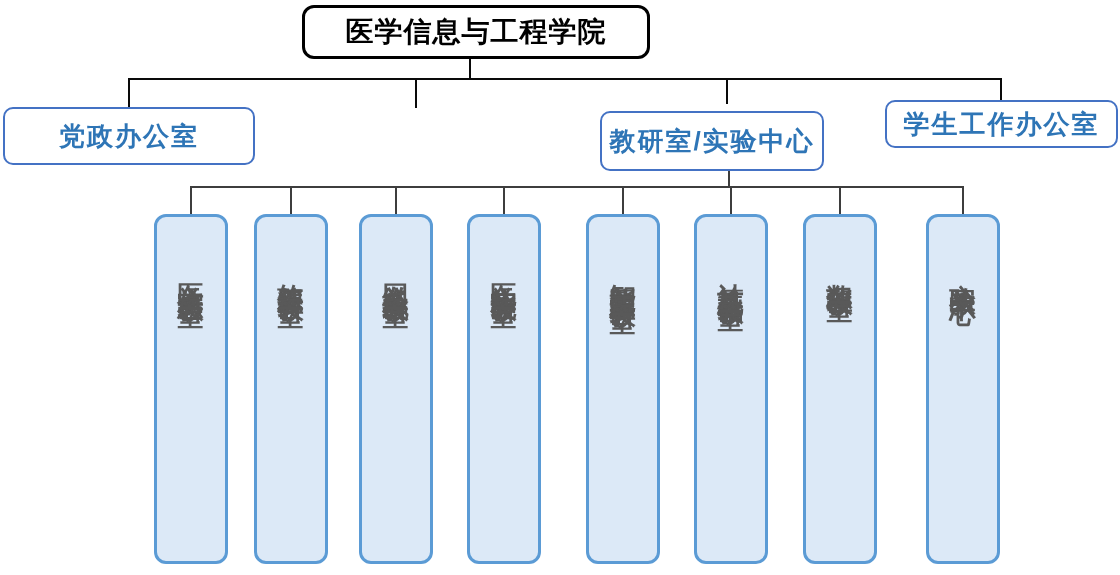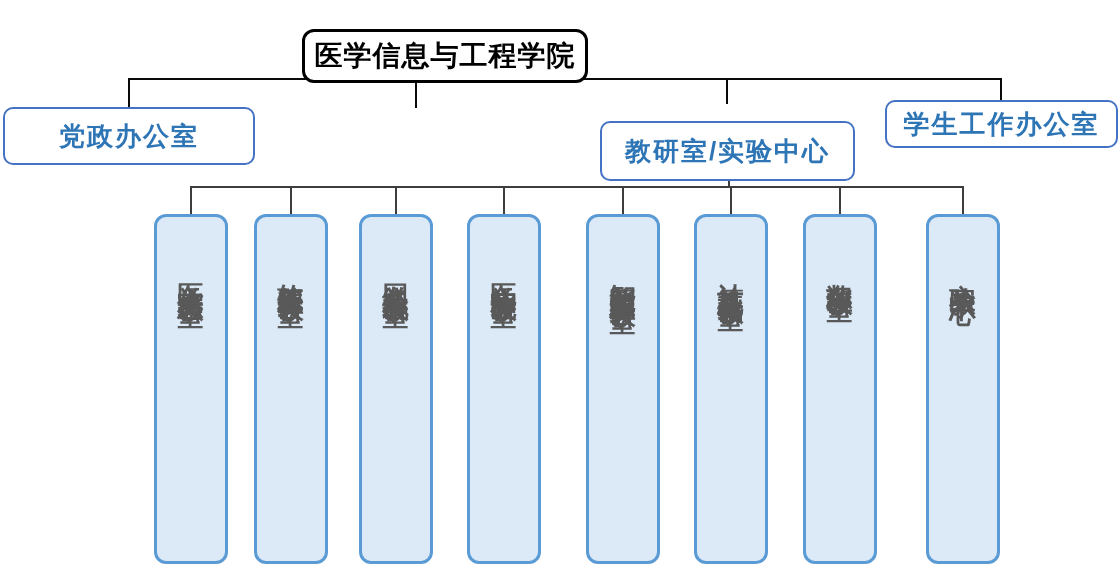--- a/index.html
+++ b/index.html
@@ -11,22 +11,22 @@
   .stage { position: absolute; left: 0; top: 0; width: 1120px; height: 575px; background: #ffffff; }
 
   
   .line { position: absolute; }
   .l1 { background: #0a0a0a; }
   .l2 { background: #3d3d3d; }
 
   
   .box { position: absolute; display: flex; align-items: center; justify-content: center; background: #ffffff; }
   .root-box {
-    left: 302px; top: 5px; width: 286px; height: 54px;
-    border: 3px solid #000000; border-radius: 12px; margin-top: 24px;
+    left: 302px; top: 5px; width: 348px; height: 54px;
+    border: 3px solid #000000; border-radius: 12px;
   }
   .root-box .label { font-size: 28px; font-weight: bold; color: #000000; letter-spacing: 1px; white-space: nowrap; }
 
   .dept-box { border: 2.5px solid #4472C4; border-radius: 10px; }
   .dept-box .label { font-size: 26px; font-weight: bold; color: #2E75B6; letter-spacing: 2px; white-space: nowrap; }
 
   .unit-box {
     top: 214px; width: 74px; height: 350px;
     background: #DCE9F7; border: 3px solid #5B9BD5; border-radius: 12px;
     align-items: flex-start; justify-content: center; padding-top: 46px;
@@ -60,21 +60,21 @@
   <div class="line l2" style="left:839px; top:186px; width:1.5px; height:29px;"></div>
   <div class="line l2" style="left:962px; top:186px; width:1.5px; height:29px;"></div>
 
   <div class="box root-box">
     <span class="label">医学信息与工程学院</span>
   </div>
 
   <div class="box dept-box" style="left:3px; top:107px; width:252px; height:58px;">
     <span class="label">党政办公室</span>
   </div>
-  <div class="box dept-box" style="left:600px; top:121px; width:255px; height:60px;">
+  <div class="box dept-box" style="left:600px; top:111px; width:224px; height:60px;">
     <span class="label">教研室/实验中心</span>
   </div>
   <div class="box dept-box" style="left:885px; top:100px; width:233px; height:48px;">
     <span class="label">学生工作办公室</span>
   </div>
 
   <div class="box unit-box" style="left:154px;">
     <span class="vlabel">医学信息教研室</span>
   </div>
   <div class="box unit-box" style="left:254px;">

